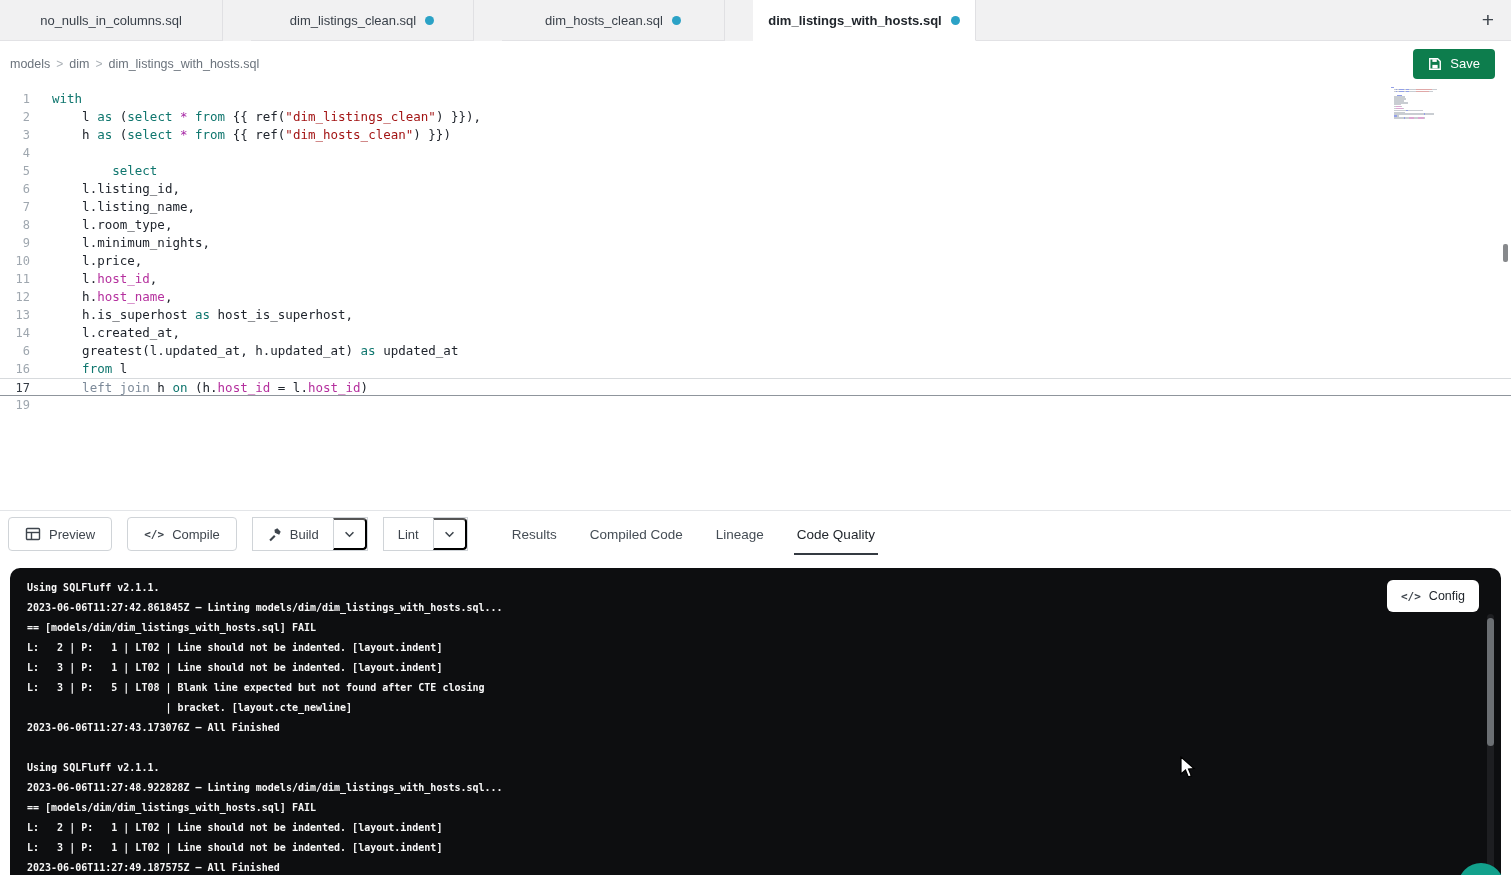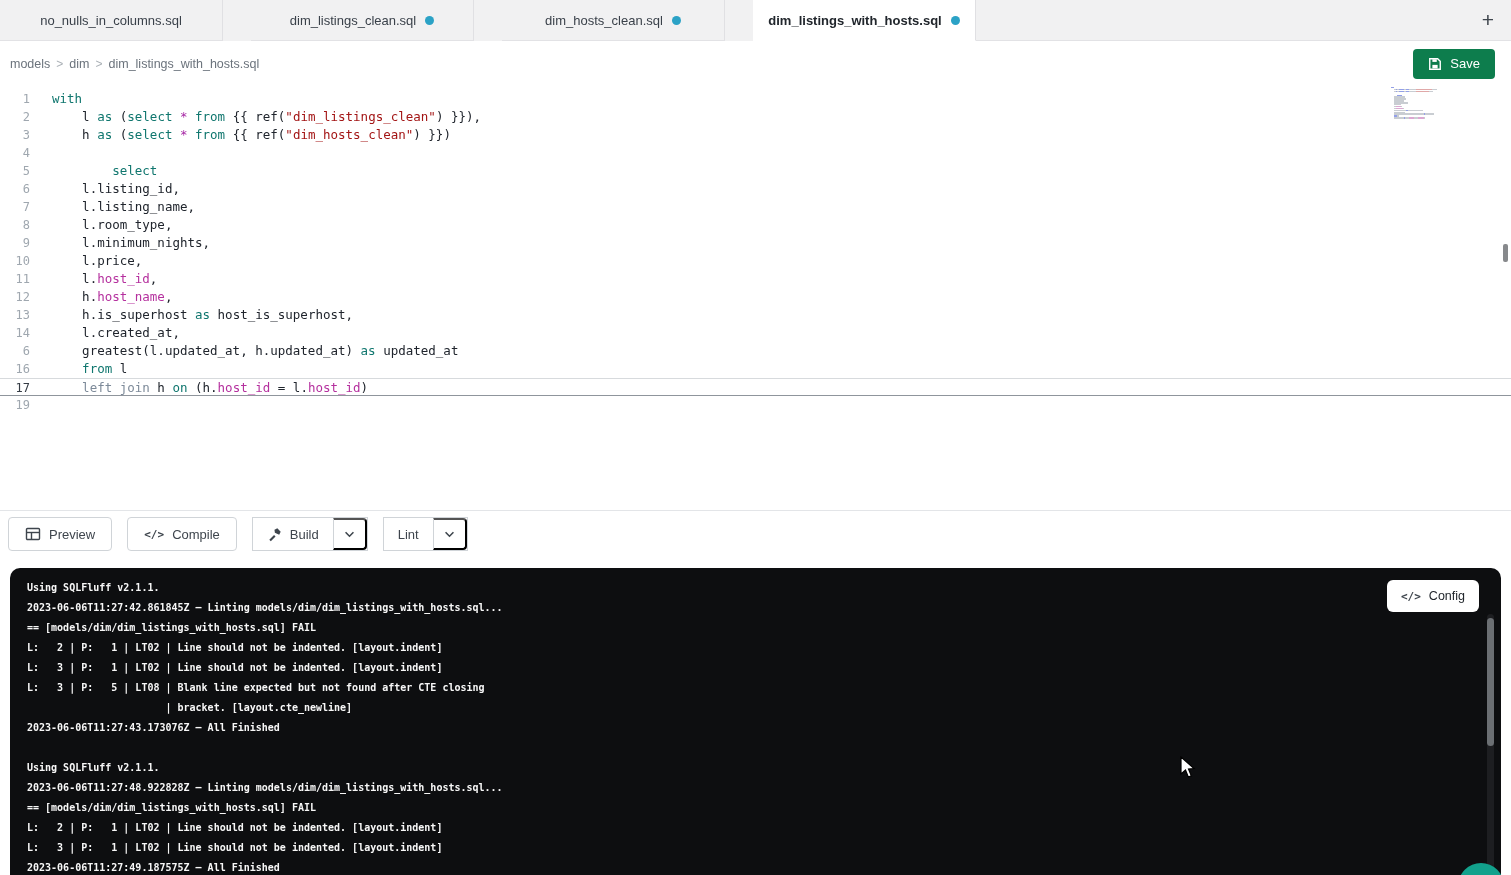--- a/index.html
+++ b/index.html
@@ -366,20 +366,26 @@
       </button>
       <button class="chev">
         <span style="display:flex;">
           <svg width="11" height="7" viewBox="0 0 12 8" fill="none" stroke="#3e454d" stroke-width="1.8">
             <path d="M1.5 1.5L6 6l4.5-4.5"></path>
           </svg>
         </span>
       </button>
     </div>
 
+    <div class="panel-tabs">
+        <div class="panel-tab">Results</div>
+        <div class="panel-tab">Compiled Code</div>
+        <div class="panel-tab">Lineage</div>
+        <div class="panel-tab active">Code Quality</div>
+      </div>
   </div>
 
   <div class="terminal">
     <div>
         <div class="t-line">Using SQLFluff v2.1.1.</div>
         <div class="t-line">2023-06-06T11:27:42.861845Z — Linting models/dim/dim_listings_with_hosts.sql...</div>
         <div class="t-line">== [models/dim/dim_listings_with_hosts.sql] FAIL</div>
         <div class="t-line">L:   2 | P:   1 | LT02 | Line should not be indented. [layout.indent]</div>
         <div class="t-line">L:   3 | P:   1 | LT02 | Line should not be indented. [layout.indent]</div>
         <div class="t-line">L:   3 | P:   5 | LT08 | Blank line expected but not found after CTE closing</div>

